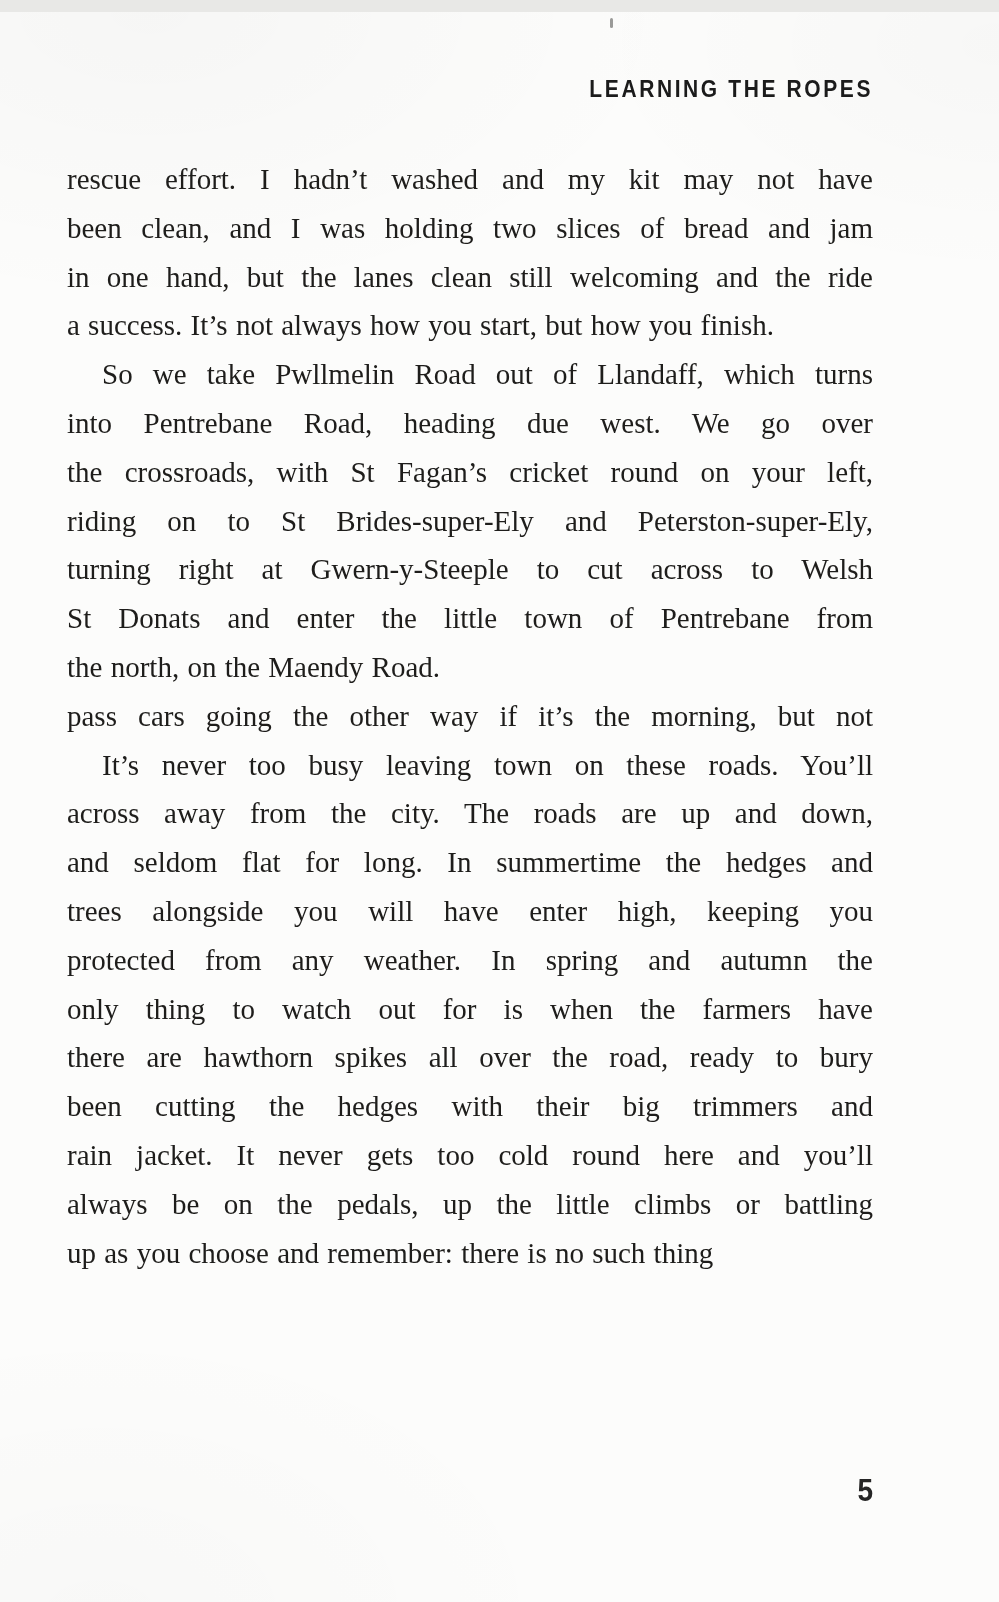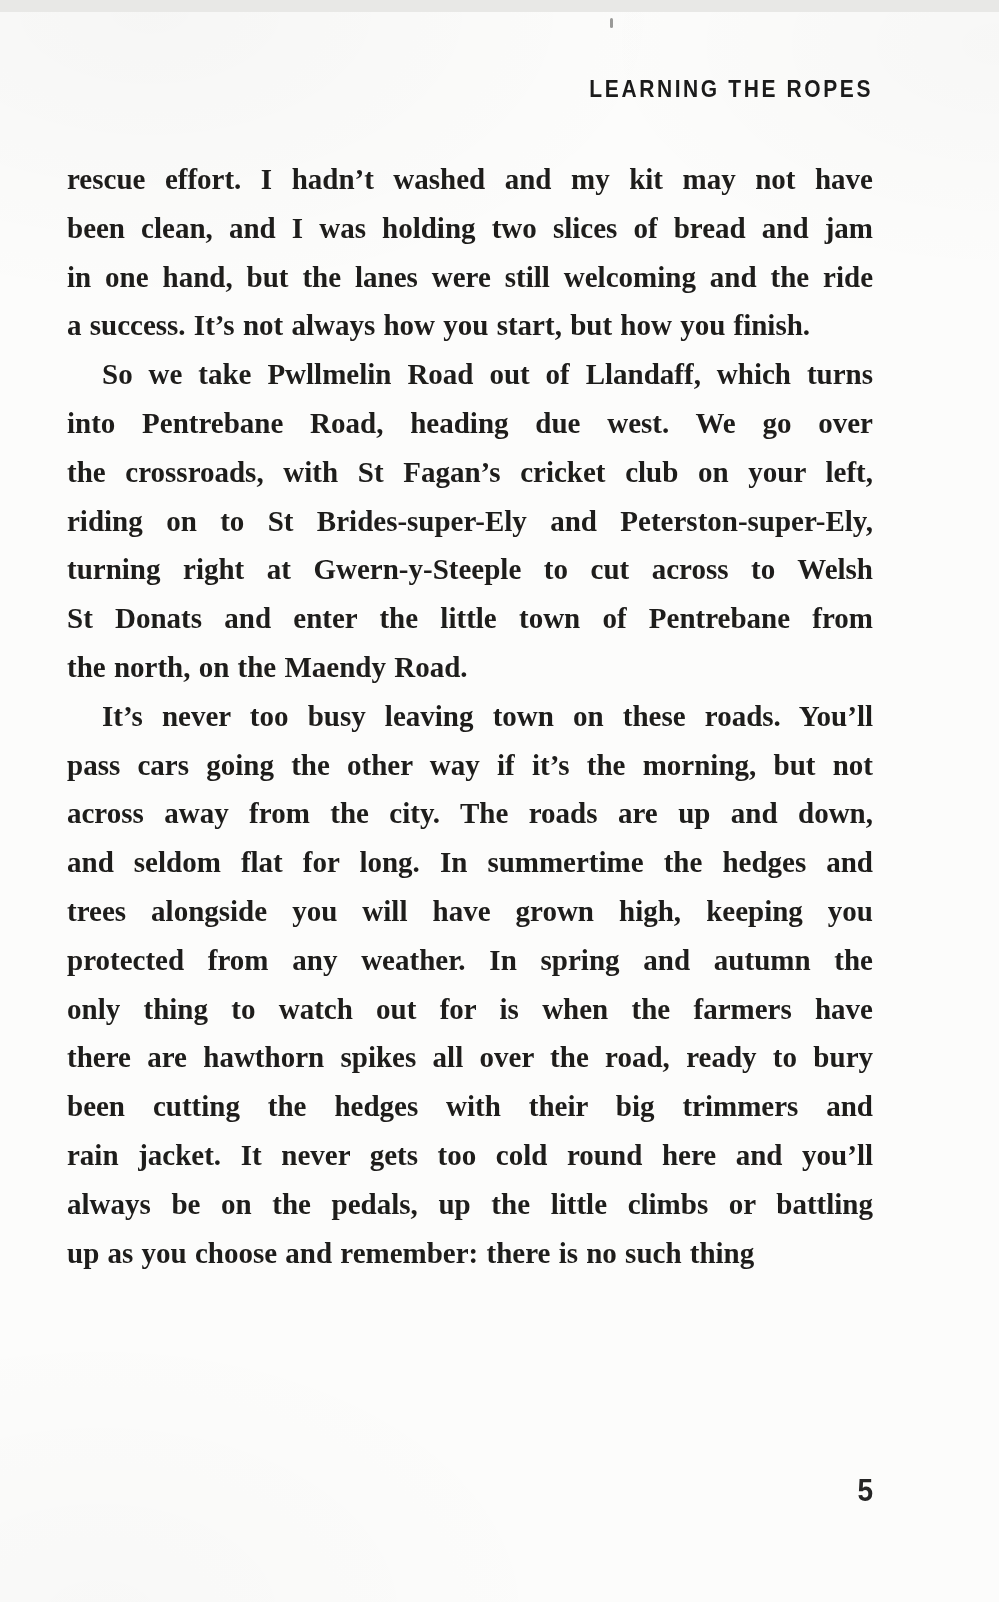--- a/index.html
+++ b/index.html
@@ -35,21 +35,21 @@
     white-space: nowrap;
   }
   .body-text {
     position: absolute;
     left: 67px;
     top: 143px;
     width: 806px;
     color: #1e1d1b;
     font-size: 29px;
   }
-  .paragraph { margin: 0; padding: 0; font-weight: bold; }
+  .paragraph { margin: 0; padding: 0; }
   .line {
     line-height: 48.8px;
     height: 48.8px;
     text-align: justify;
     text-align-last: justify;
     word-spacing: 1px;
   }
   .line.last {
     text-align: right;
     text-align-last: left;
@@ -80,38 +80,38 @@
 </head>
 <body>
 
 <div class="page">
   <div class="scan-speck"></div>
   <div class="running-header">LEARNING THE ROPES</div>
   <div class="body-text">
       <div class="paragraph">
         <div class="line">rescue effort. I hadn’t washed and my kit may not have</div>
         <div class="line">been clean, and I was holding two slices of bread and jam</div>
-        <div class="line">in one hand, but the lanes were still welcoming and the ride</div>
+        <div class="line">in one hand, but the lanes clean still welcoming and the ride</div>
         <div class="line last">a success. It’s not always how you start, but how you finish.</div>
       </div>
       <div class="paragraph">
         <div class="line indent">So we take Pwllmelin Road out of Llandaff, which turns</div>
         <div class="line">into Pentrebane Road, heading due west. We go over</div>
-        <div class="line">the crossroads, with St Fagan’s cricket club on your left,</div>
+        <div class="line">the crossroads, with St Fagan’s cricket round on your left,</div>
         <div class="line">riding on to St Brides-super-Ely and Peterston-super-Ely,</div>
         <div class="line">turning right at Gwern-y-Steeple to cut across to Welsh</div>
         <div class="line">St Donats and enter the little town of Pentrebane from</div>
         <div class="line last">the north, on the Maendy Road.</div>
       </div>
       <div class="paragraph">
+        <div class="line">pass cars going the other way if it’s the morning, but not</div>
         <div class="line indent">It’s never too busy leaving town on these roads. You’ll</div>
-        <div class="line">pass cars going the other way if it’s the morning, but not</div>
         <div class="line">across away from the city. The roads are up and down,</div>
         <div class="line">and seldom flat for long. In summertime the hedges and</div>
-        <div class="line">trees alongside you will have grown high, keeping you</div>
+        <div class="line">trees alongside you will have enter high, keeping you</div>
         <div class="line">protected from any weather. In spring and autumn the</div>
         <div class="line">only thing to watch out for is when the farmers have</div>
         <div class="line">there are hawthorn spikes all over the road, ready to bury</div>
         <div class="line">been cutting the hedges with their big trimmers and</div>
         <div class="line">rain jacket. It never gets too cold round here and you’ll</div>
         <div class="line">always be on the pedals, up the little climbs or battling</div>
         <div class="line last">up as you choose and remember: there is no such thing</div>
       </div>
     </div>
   <div class="page-number">5</div>

